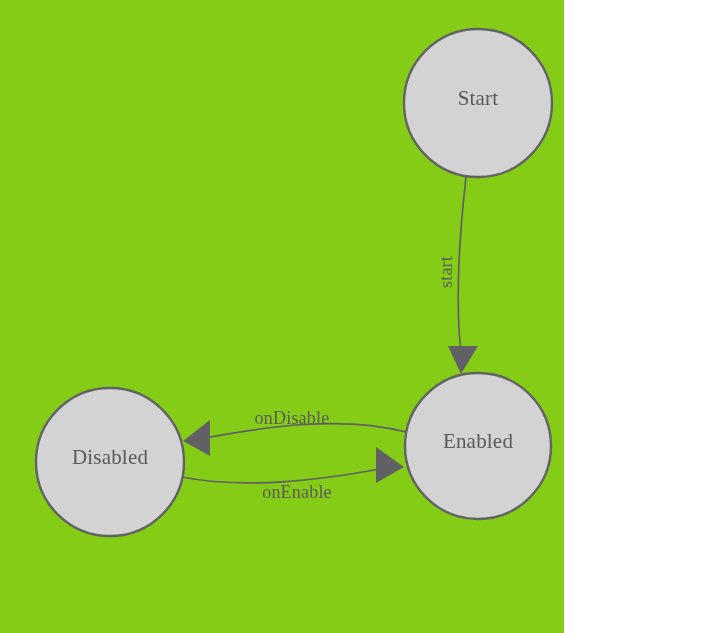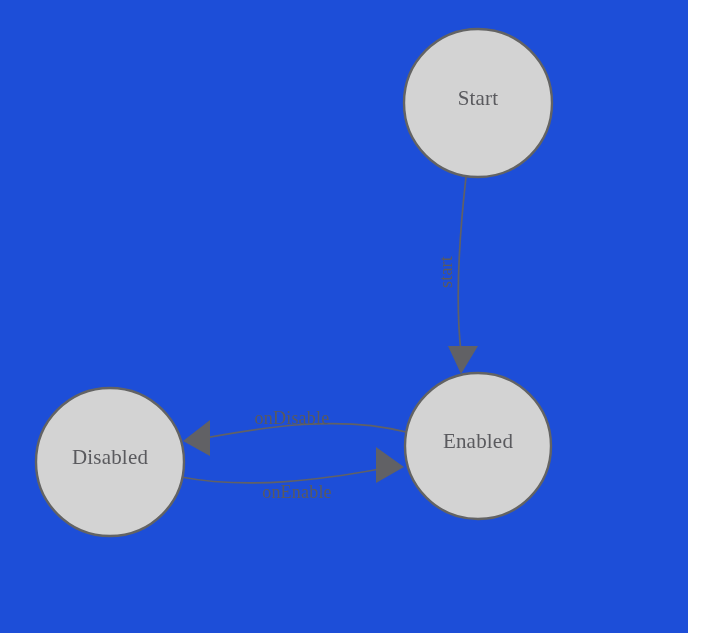--- a/index.html
+++ b/index.html
@@ -9,23 +9,23 @@
     background: #ffffff;
   }
   body {
     width: 702px;
     height: 633px;
     overflow: hidden;
     font-family: "Liberation Serif", "DejaVu Serif", serif;
   }
   #diagram-canvas {
     position: relative;
-    width: 688px;
+    width: 564px;
     height: 633px;
-    background: #1d4ed8;
+    background: #84cc16;
   }
   #diagram-svg {
     position: absolute;
     top: 0;
     left: 0;
     width: 702px;
     height: 633px;
     display: block;
   }
   .node-circle {

